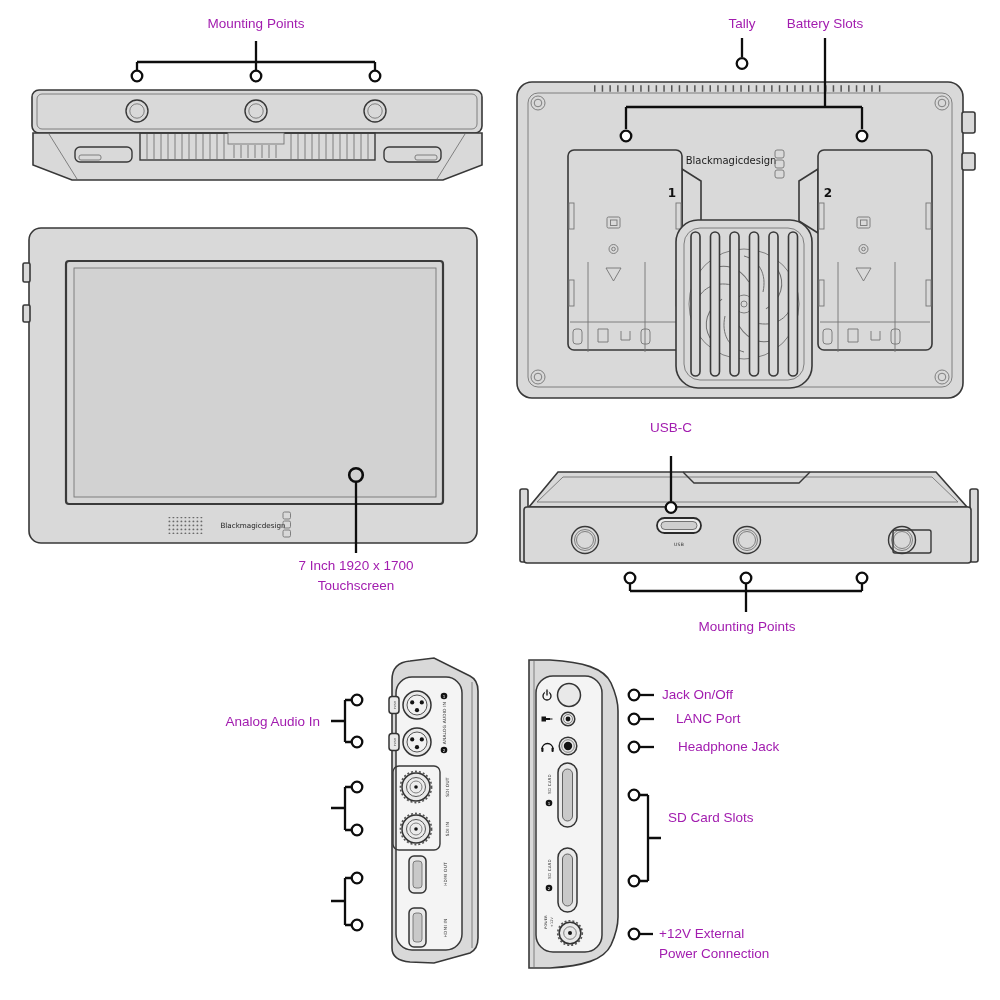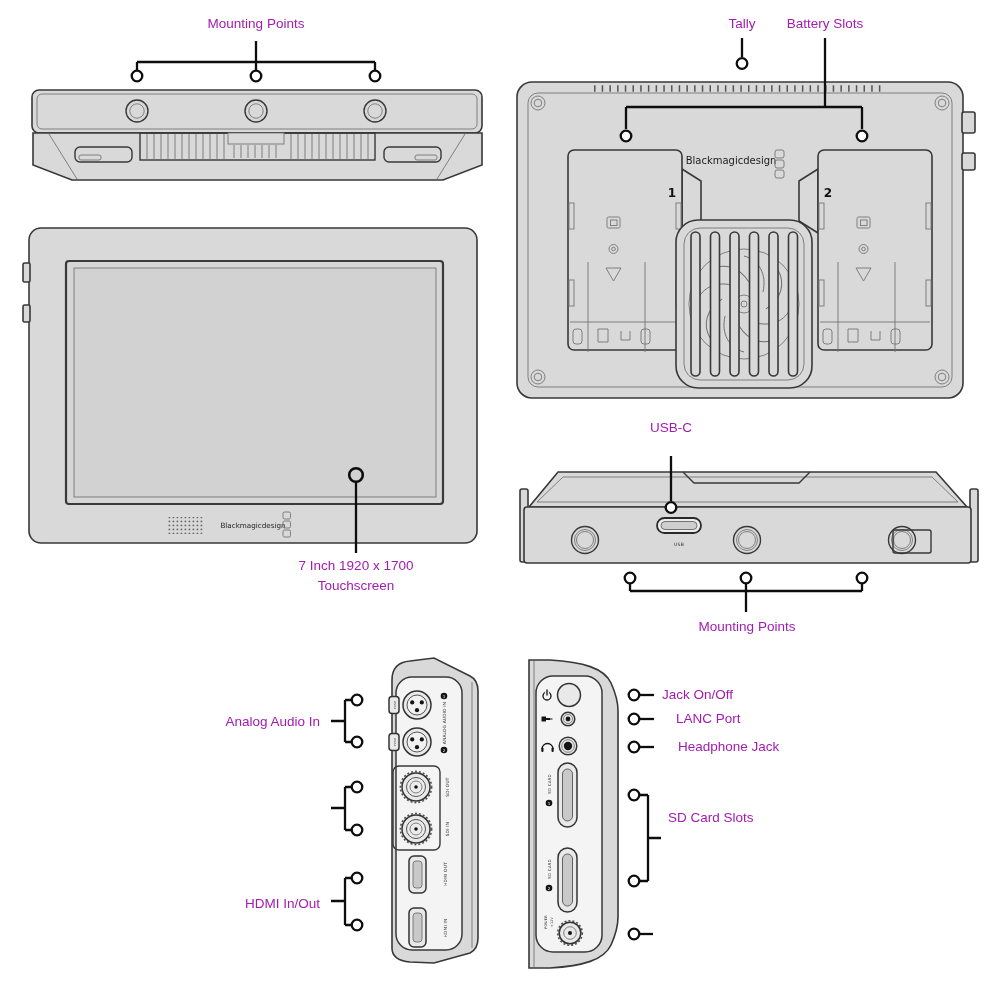--- a/index.html
+++ b/index.html
@@ -380,19 +380,22 @@
   <div class="lbl ctr" style="left:156px;top:14px;width:200px;">Mounting Points</div>
   <div class="lbl ctr" style="left:692px;top:14px;width:100px;">Tally</div>
   <div class="lbl ctr" style="left:745px;top:14px;width:160px;text-align:center;">Battery Slots</div>
   <div class="lbl ctr" style="left:256px;top:556px;width:200px;">
     <div>7 Inch 1920 x 1700</div>
     <div>Touchscreen</div>
   </div>
   <div class="lbl ctr" style="left:621px;top:418px;width:100px;">USB-C</div>
   <div class="lbl ctr" style="left:647px;top:617px;width:200px;">Mounting Points</div>
   <div class="lbl rgt" style="left:118px;top:712px;width:202px;">Analog Audio In</div>
-  <div class="lbl rgt" style="left:118px;top:894px;width:202px;">HDMI In/Out</div>
   <div class="lbl" style="left:662px;top:685px;">Jack On/Off</div>
   <div class="lbl" style="left:676px;top:709px;">LANC Port</div>
   <div class="lbl" style="left:662px;top:737px;margin-left:16px;">Headphone Jack</div>
   <div class="lbl" style="left:668px;top:808px;">SD Card Slots</div>
+  <div class="lbl" style="left:659px;top:924px;">
+    <div>+12V External</div>
+    <div>Power Connection</div>
+  </div>
 
 </div>
 
 </body></html>

